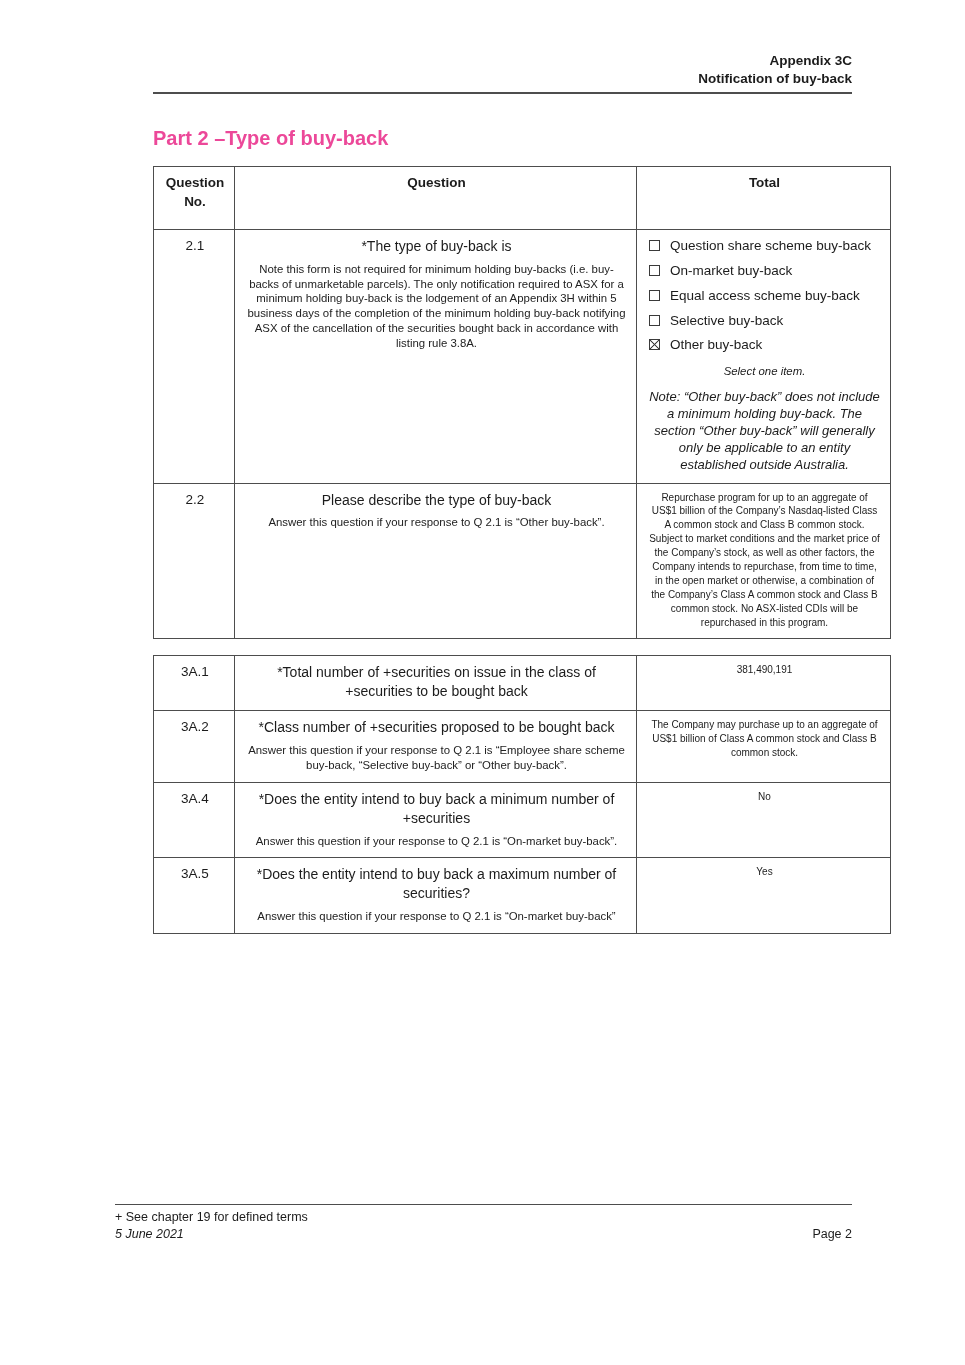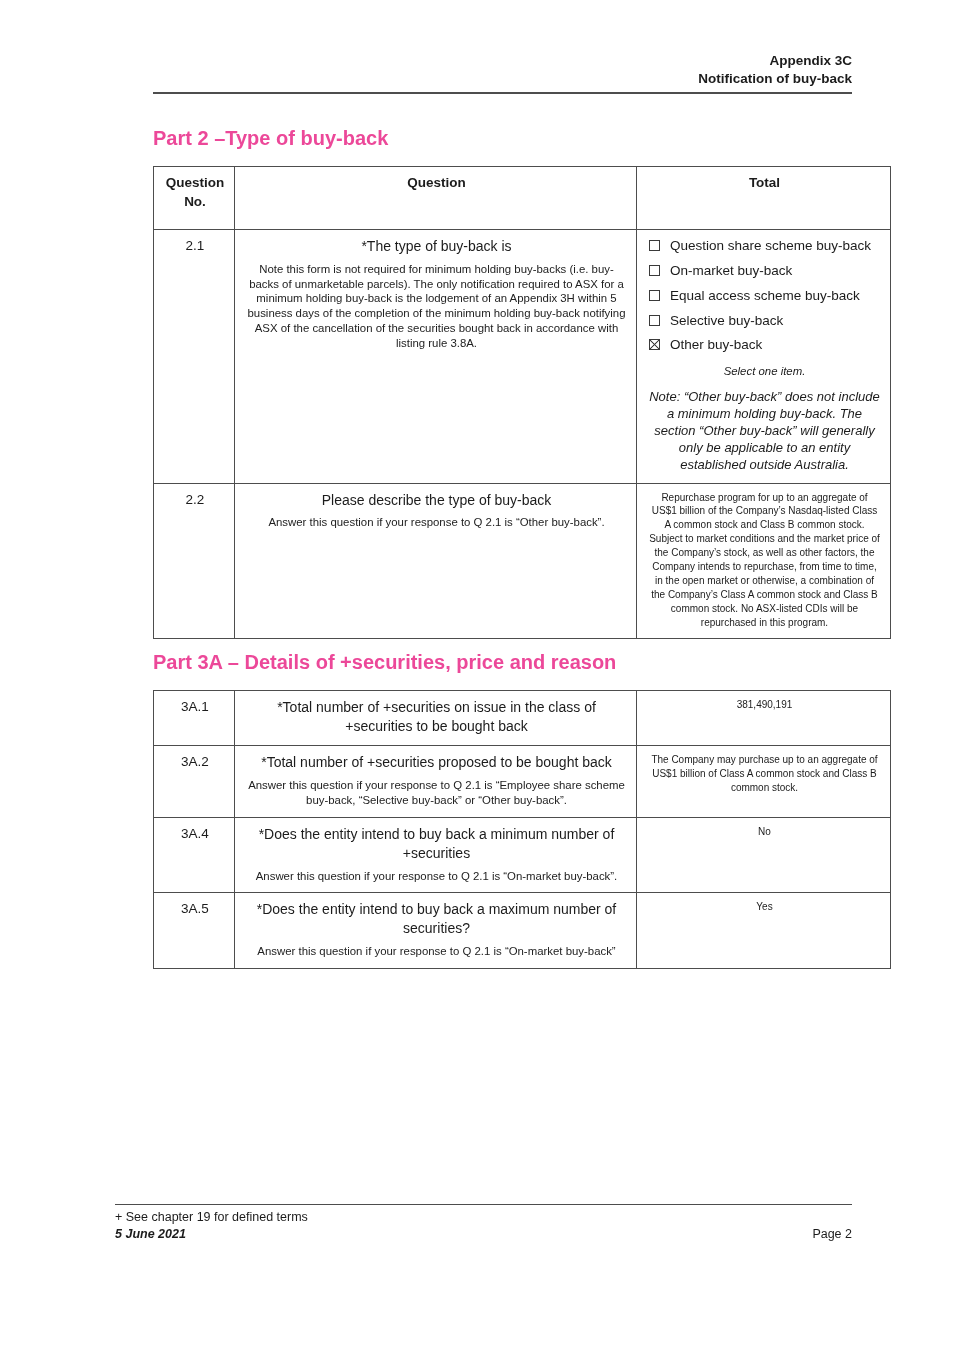--- a/index.html
+++ b/index.html
@@ -50,21 +50,21 @@
   }
   .opt-label { font-size:13.5px; line-height:1.4; }
   .select-hint { font-style:italic; font-size:11.4px; margin-top:9px; }
   .answer-note { font-style:italic; font-size:13px; line-height:1.32; margin-top:8px; }
 
   
   .footer { position:absolute; left:115px; right:113px; top:1204px; }
   .footer-rule { border:none; border-top:1.5px solid #4d4d4d; }
   .footer-terms { font-size:12.5px; margin-top:5px; }
   .footer-row { display:flex; justify-content:space-between; font-size:12.5px; margin-top:3px; }
-  .footer-date { font-style:italic;font-weight:bold; }
+  .footer-date { font-style:italic; }
 </style>
 </head>
 <body>
 
 <div class="page">
   <div class="content">
 
     <div class="doc-header">
       <div>Appendix 3C</div>
       <div>Notification of buy-back</div>
@@ -122,42 +122,41 @@
           <div class="q-title">Please describe the type of buy-back</div>
           <div class="q-note">Answer this question if your response to Q 2.1 is “Other buy-back”.</div>
         </td>
         <td>
           <div class="answer-text">Repurchase program for up to an aggregate of US$1 billion of the Company’s Nasdaq-listed Class A common stock and Class B common stock. Subject to market conditions and the market price of the Company’s stock, as well as other factors, the Company intends to repurchase, from time to time, in the open market or otherwise, a combination of the Company’s Class A common stock and Class B common stock. No ASX-listed CDIs will be repurchased in this program.</div>
         </td>
       </tr>
     </tbody>
       </table>
 
-    <div class="part-title part3a-title">Part 3A – Details of +securities, price and reason</div>
 
     <table class="form-table">
       <colgroup>
           <col class="c-no">
           <col class="c-q">
           <col class="c-a">
         </colgroup>
       <tbody>
           <tr>
         <td>3A.1</td>
         <td>
           <div class="q-title">*Total number of +securities on issue in the class of +securities to be bought back</div>
         </td>
         <td>
           <div class="answer-text">381,490,191</div>
         </td>
       </tr>
       <tr>
         <td>3A.2</td>
         <td>
-          <div class="q-title">*Total number of +securities proposed to be bought back</div>
+          <div class="q-title">*Class number of +securities proposed to be bought back</div>
           <div class="q-note">Answer this question if your response to Q 2.1 is “Employee share scheme buy-back, “Selective buy-back” or “Other buy-back”.</div>
         </td>
         <td>
           <div class="answer-text">The Company may purchase up to an aggregate of US$1 billion of Class A common stock and Class B common stock.</div>
         </td>
       </tr>
       <tr>
         <td>3A.4</td>
         <td>
           <div class="q-title">*Does the entity intend to buy back a minimum number of +securities</div>

